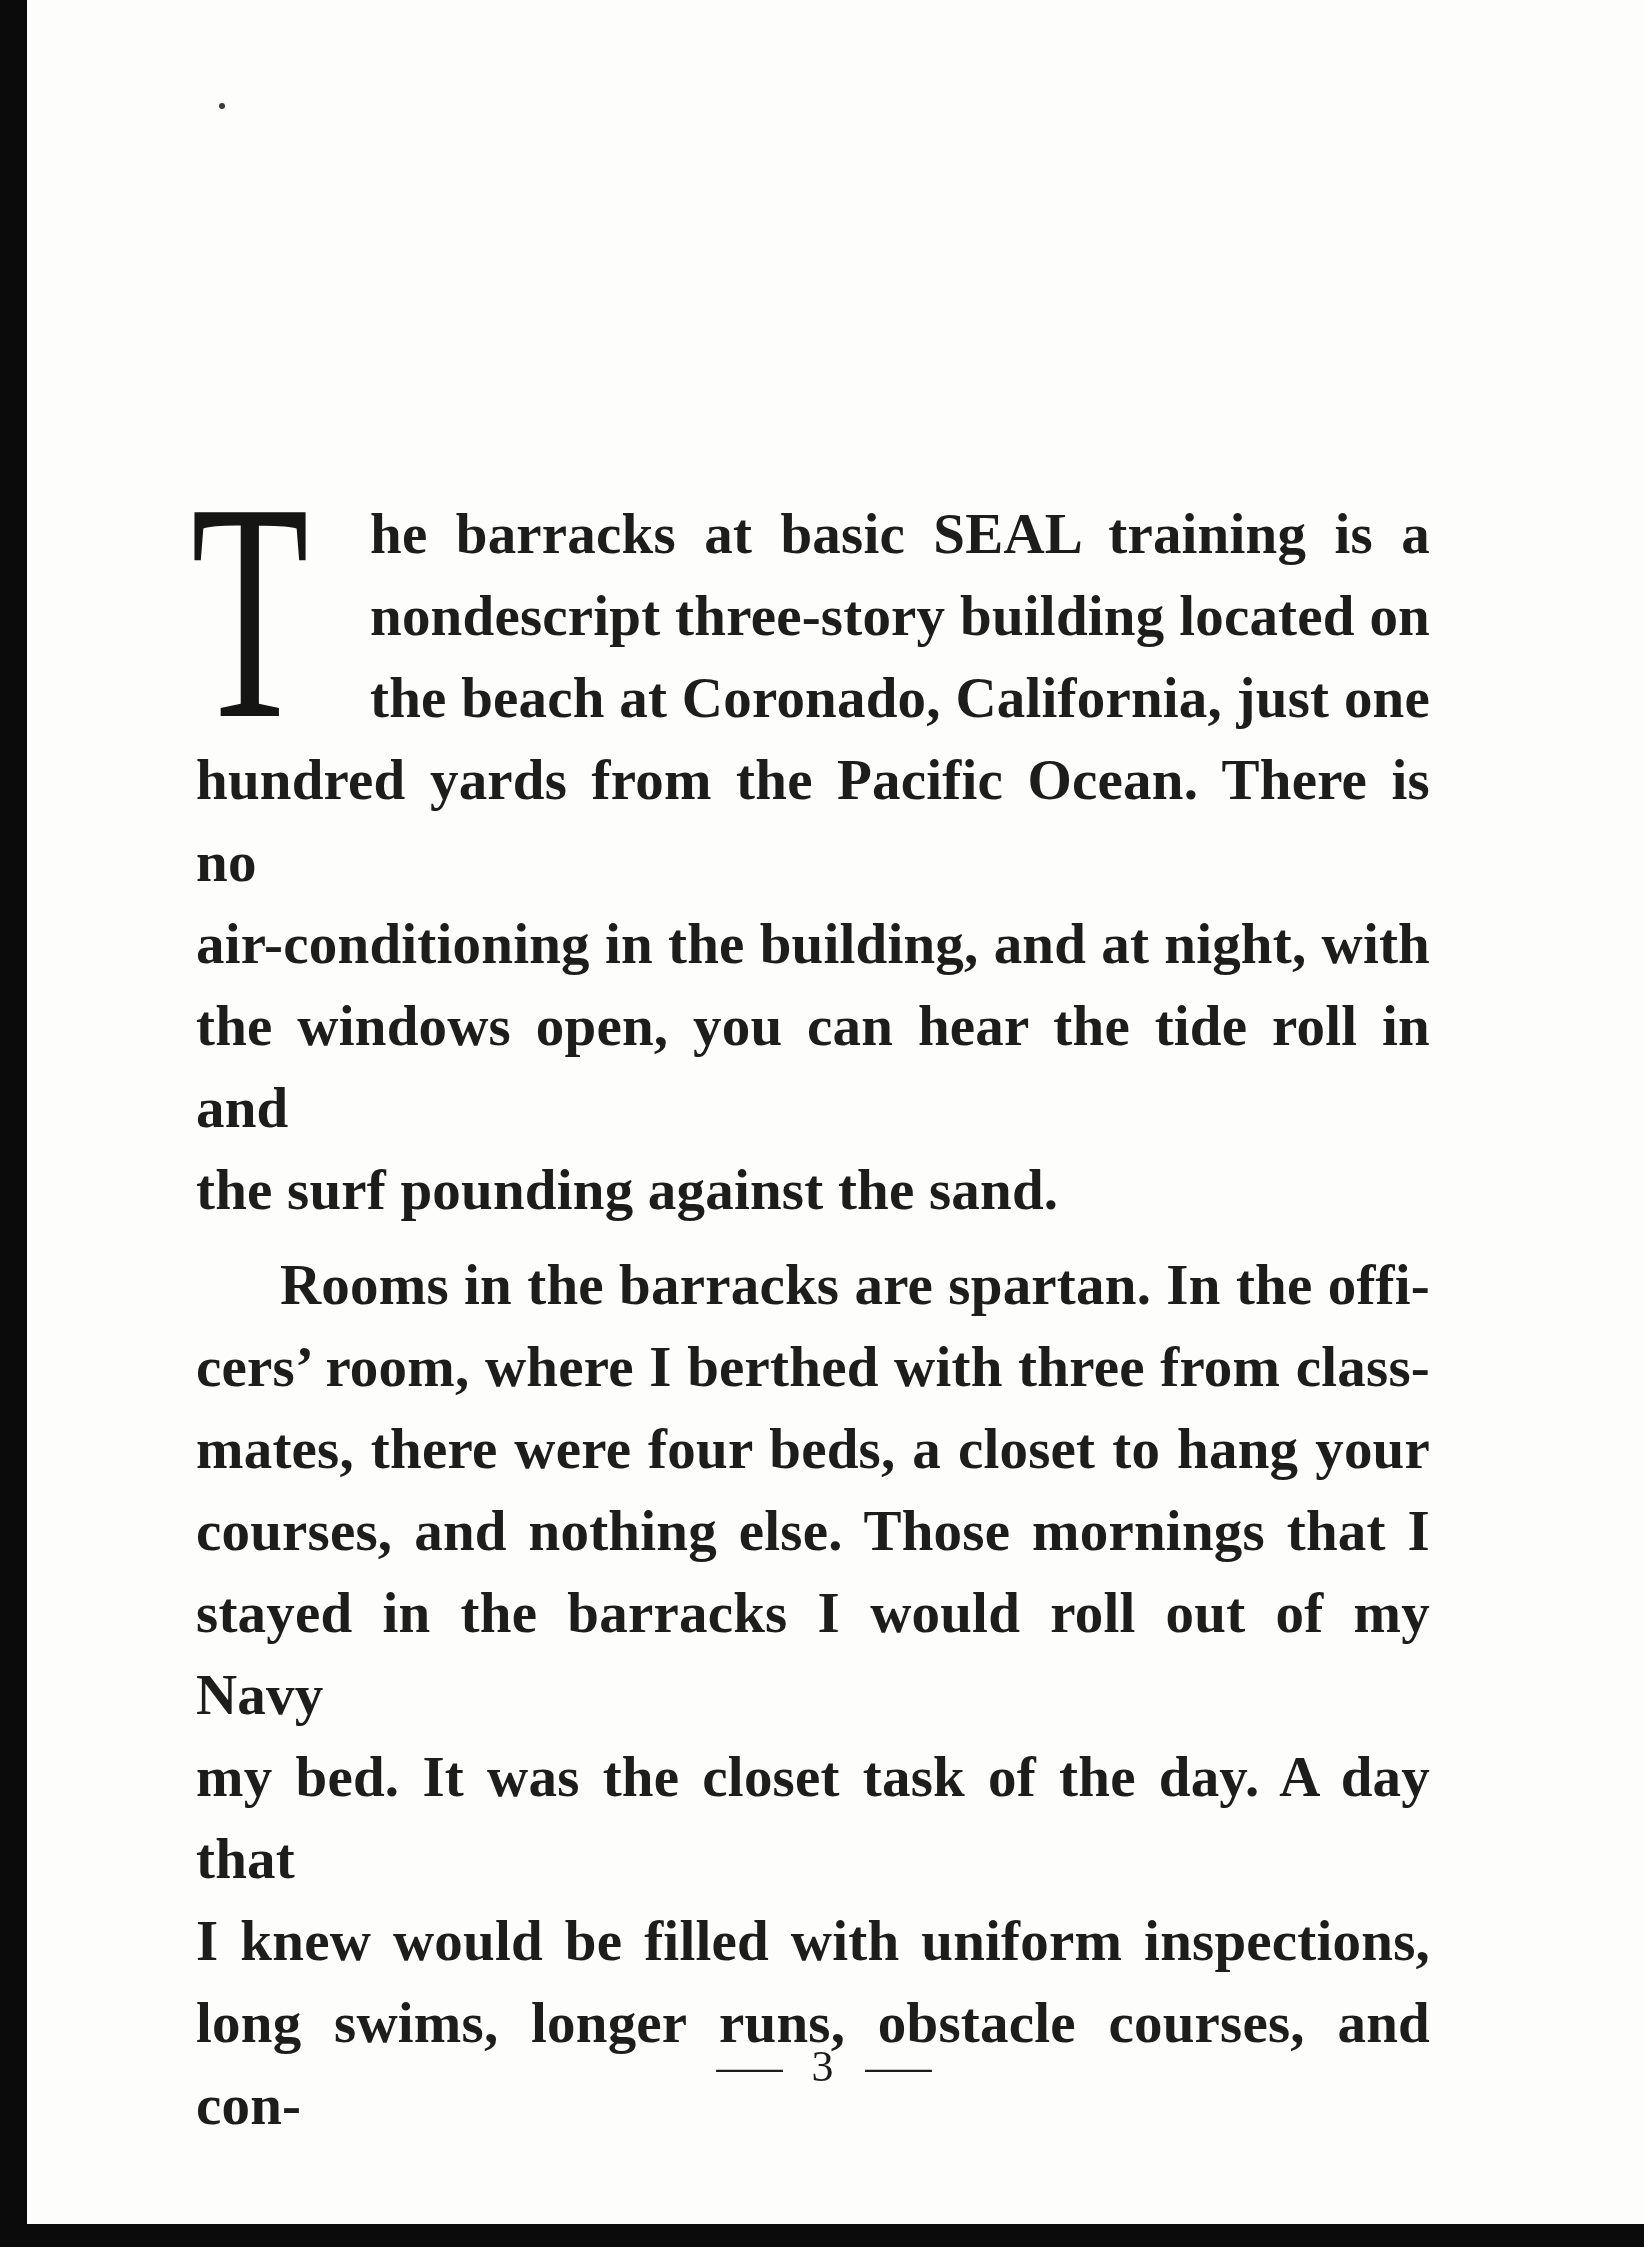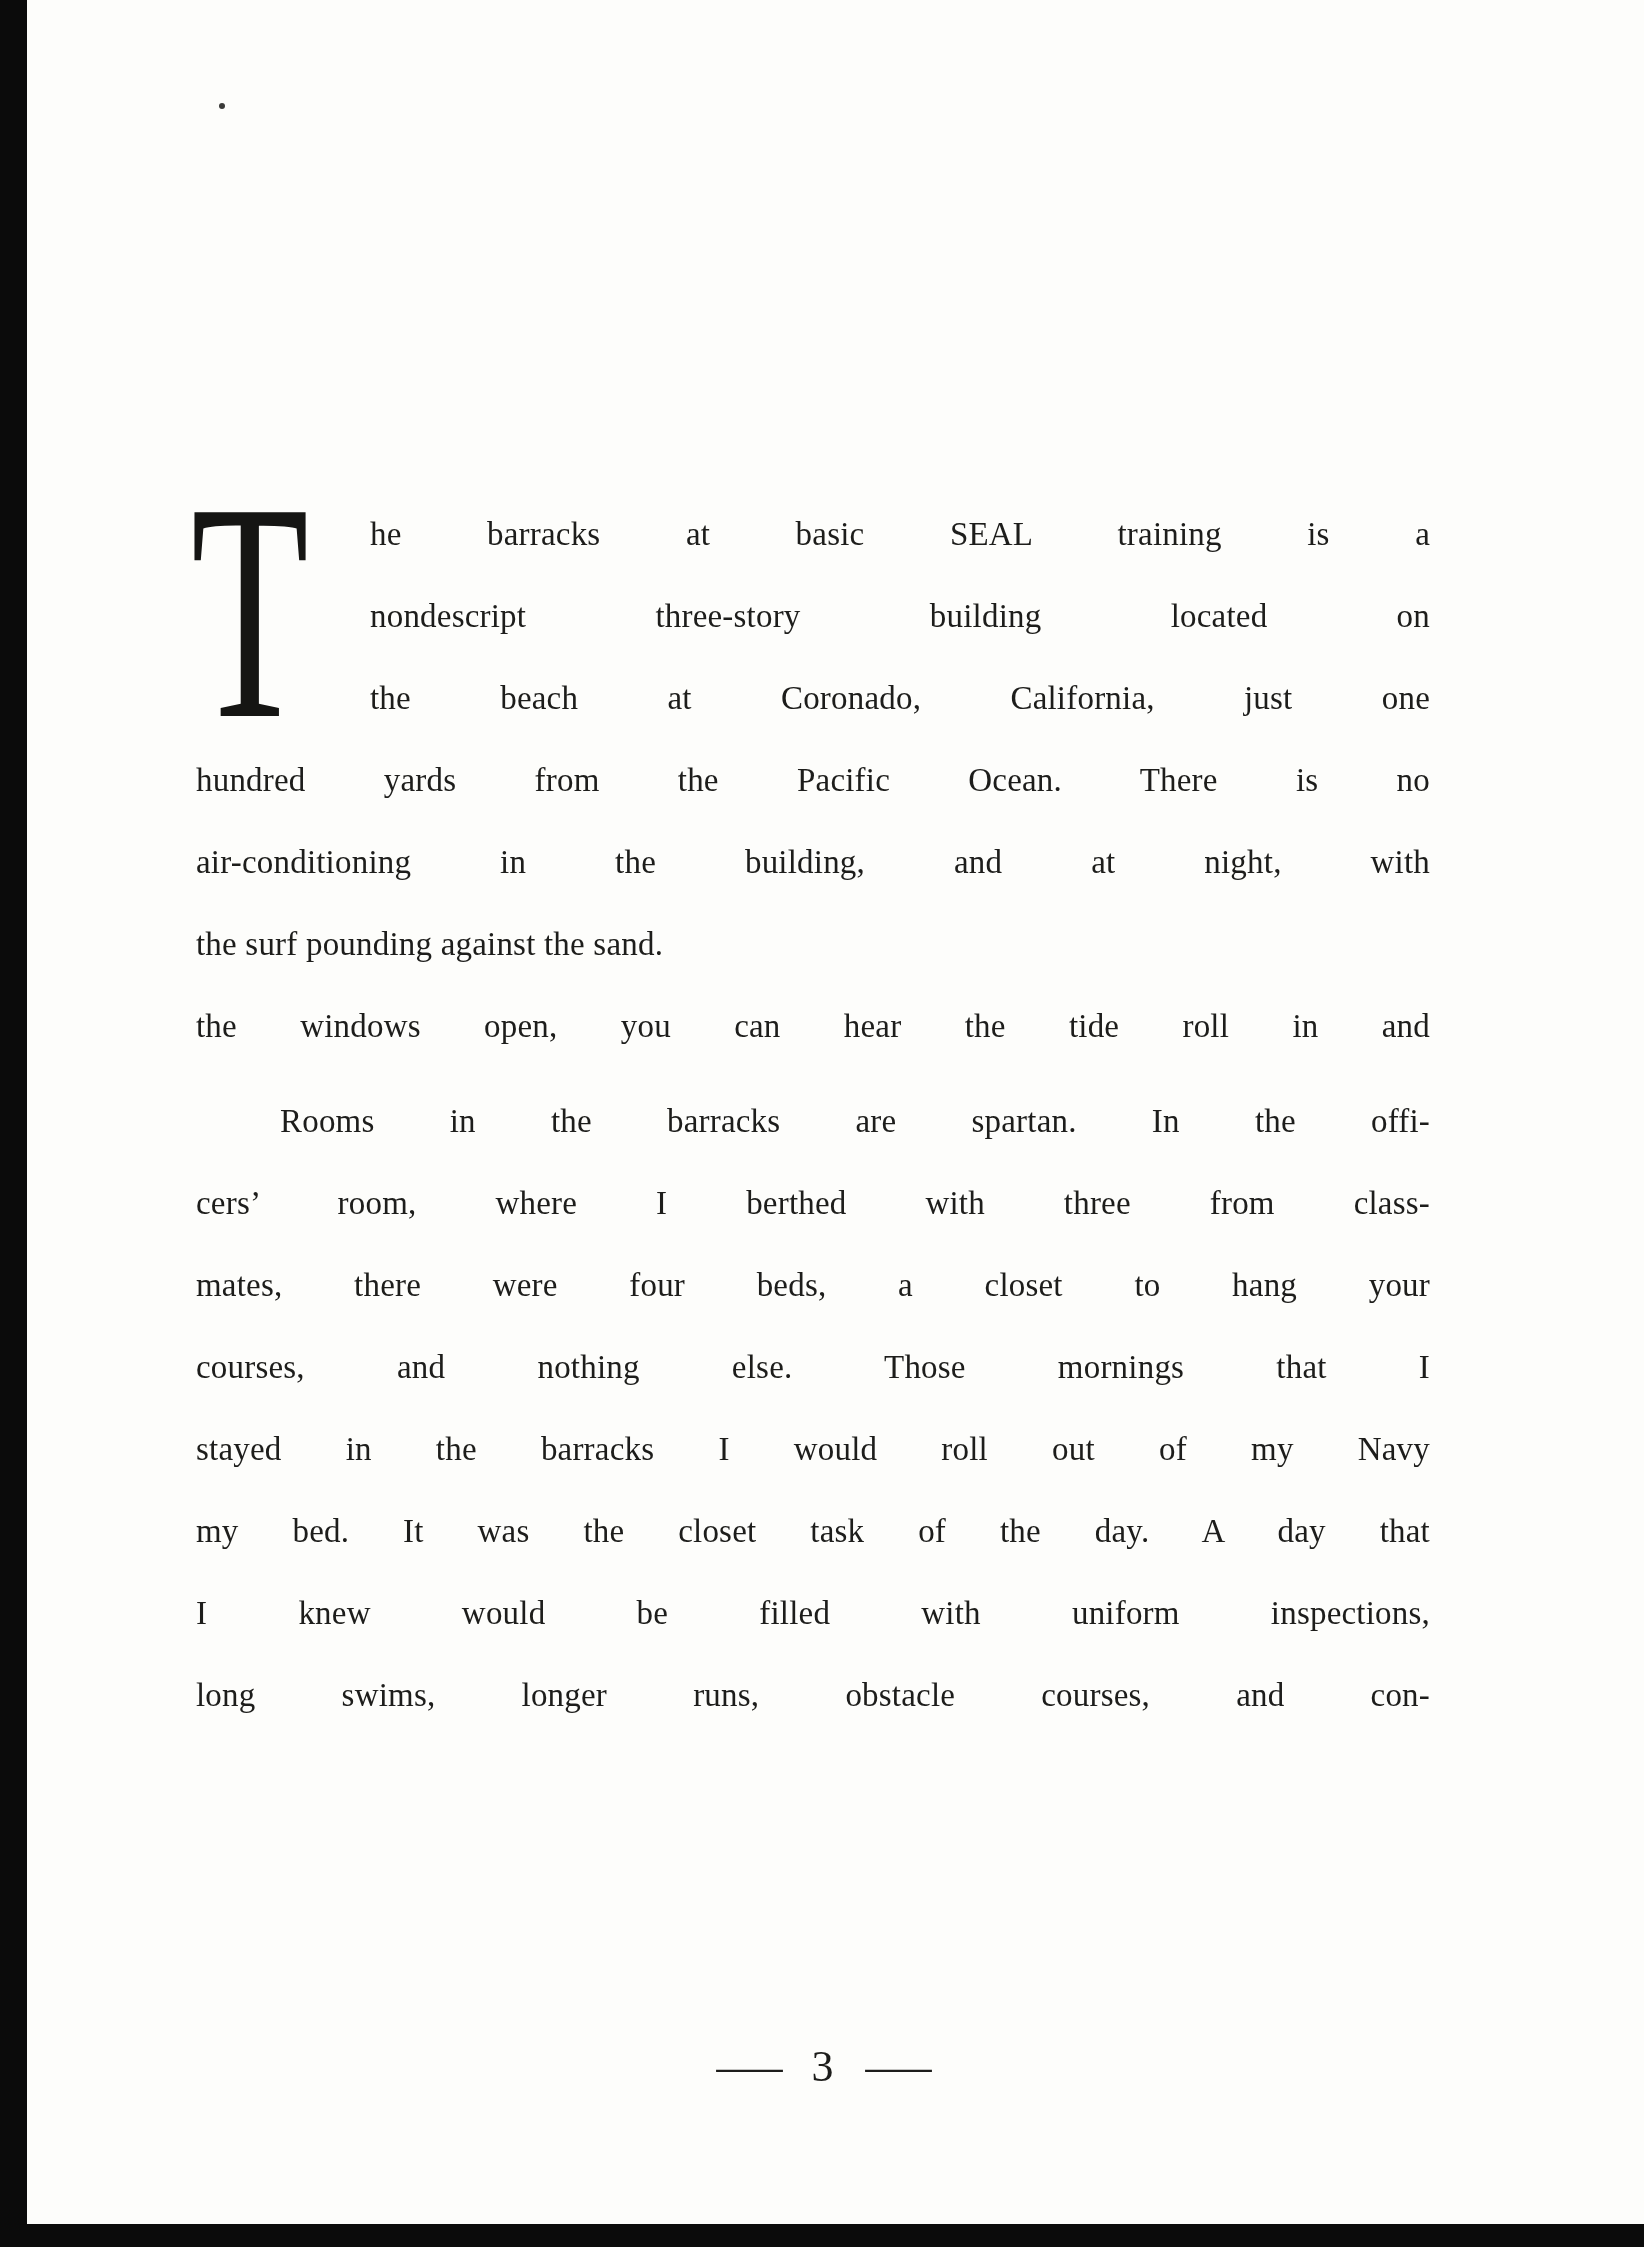--- a/index.html
+++ b/index.html
@@ -38,26 +38,27 @@
   .page {
     position: absolute;
     left: 196px;
     top: 493px;
     width: 1234px;
   }
   .para {
     position: relative;
   }
   .line {
-    font-size: 33px;
+    font-size: 57px;
     line-height: 82px;
     text-align: justify;
     text-align-last: justify;
     white-space: normal;
     letter-spacing: 0.2px;
+    font-weight: bold;
   }
   .line.last {
     text-align-last: left;
   }
   .para1 .line.indent {
     padding-left: 174px;
   }
   .dropcap {
     position: absolute;
     left: -5.5px;
@@ -103,22 +104,22 @@
 
   <main class="page">
 
     <section class="para para1">
       <span class="dropcap">T</span>
       <div class="line indent">he barracks at basic SEAL training is a</div>
       <div class="line indent">nondescript three-story building located on</div>
       <div class="line indent">the beach at Coronado, California, just one</div>
       <div class="line">hundred yards from the Pacific Ocean. There is no</div>
       <div class="line">air-conditioning in the building, and at night, with</div>
+      <div class="line">the windows open, you can hear the tide roll in and</div>
       <div class="line last">the surf pounding against the sand.</div>
-      <div class="line">the windows open, you can hear the tide roll in and</div>
     </section>
 
     <section class="para para2">
       <div class="line first-indent">Rooms in the barracks are spartan. In the offi-</div>
       <div class="line">cers’ room, where I berthed with three from class-</div>
       <div class="line">mates, there were four beds, a closet to hang your</div>
       <div class="line">courses, and nothing else. Those mornings that I</div>
       <div class="line">stayed in the barracks I would roll out of my Navy</div>
       <div class="line">my bed. It was the closet task of the day. A day that</div>
       <div class="line">I knew would be filled with uniform inspections,</div>

